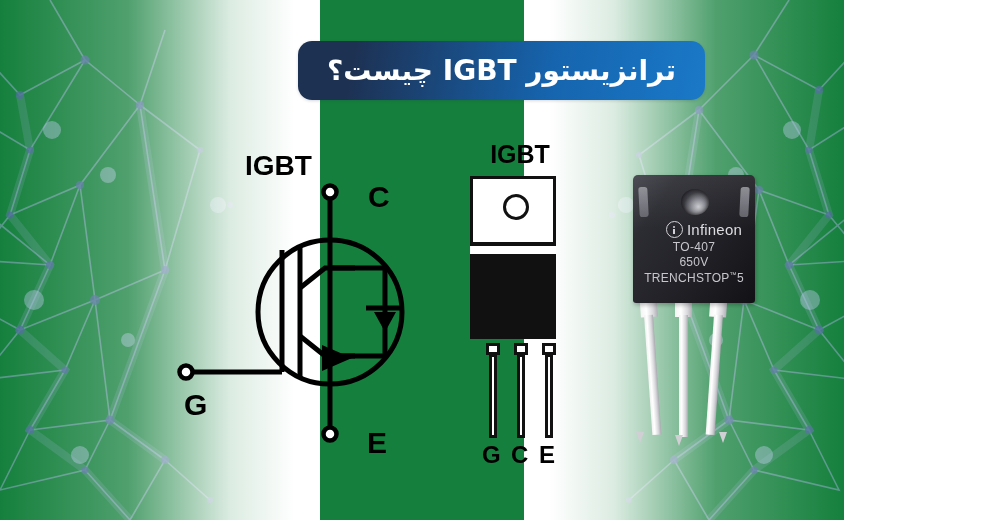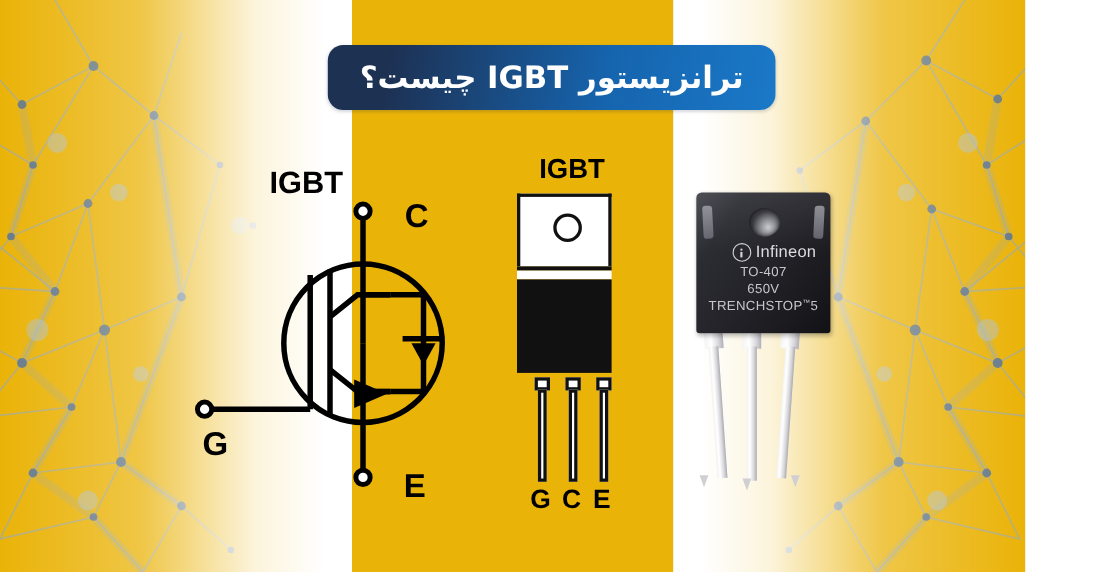--- a/index.html
+++ b/index.html
@@ -2,23 +2,23 @@
 <html><head>
 <meta charset="utf-8">
 <style>
   html, body {
     margin: 0;
     padding: 0;
     background: #ffffff;
   }
   #stage {
     position: relative;
-    width: 932px;
+    width: 844px;
     height: 520px;
-    background: #eab308;
+    background: #15803d;
     overflow: hidden;
     font-family: "Liberation Sans", sans-serif;
   }
 
   
   .plexus {
     position: absolute;
     top: 0;
     height: 520px;
     width: 300px;

